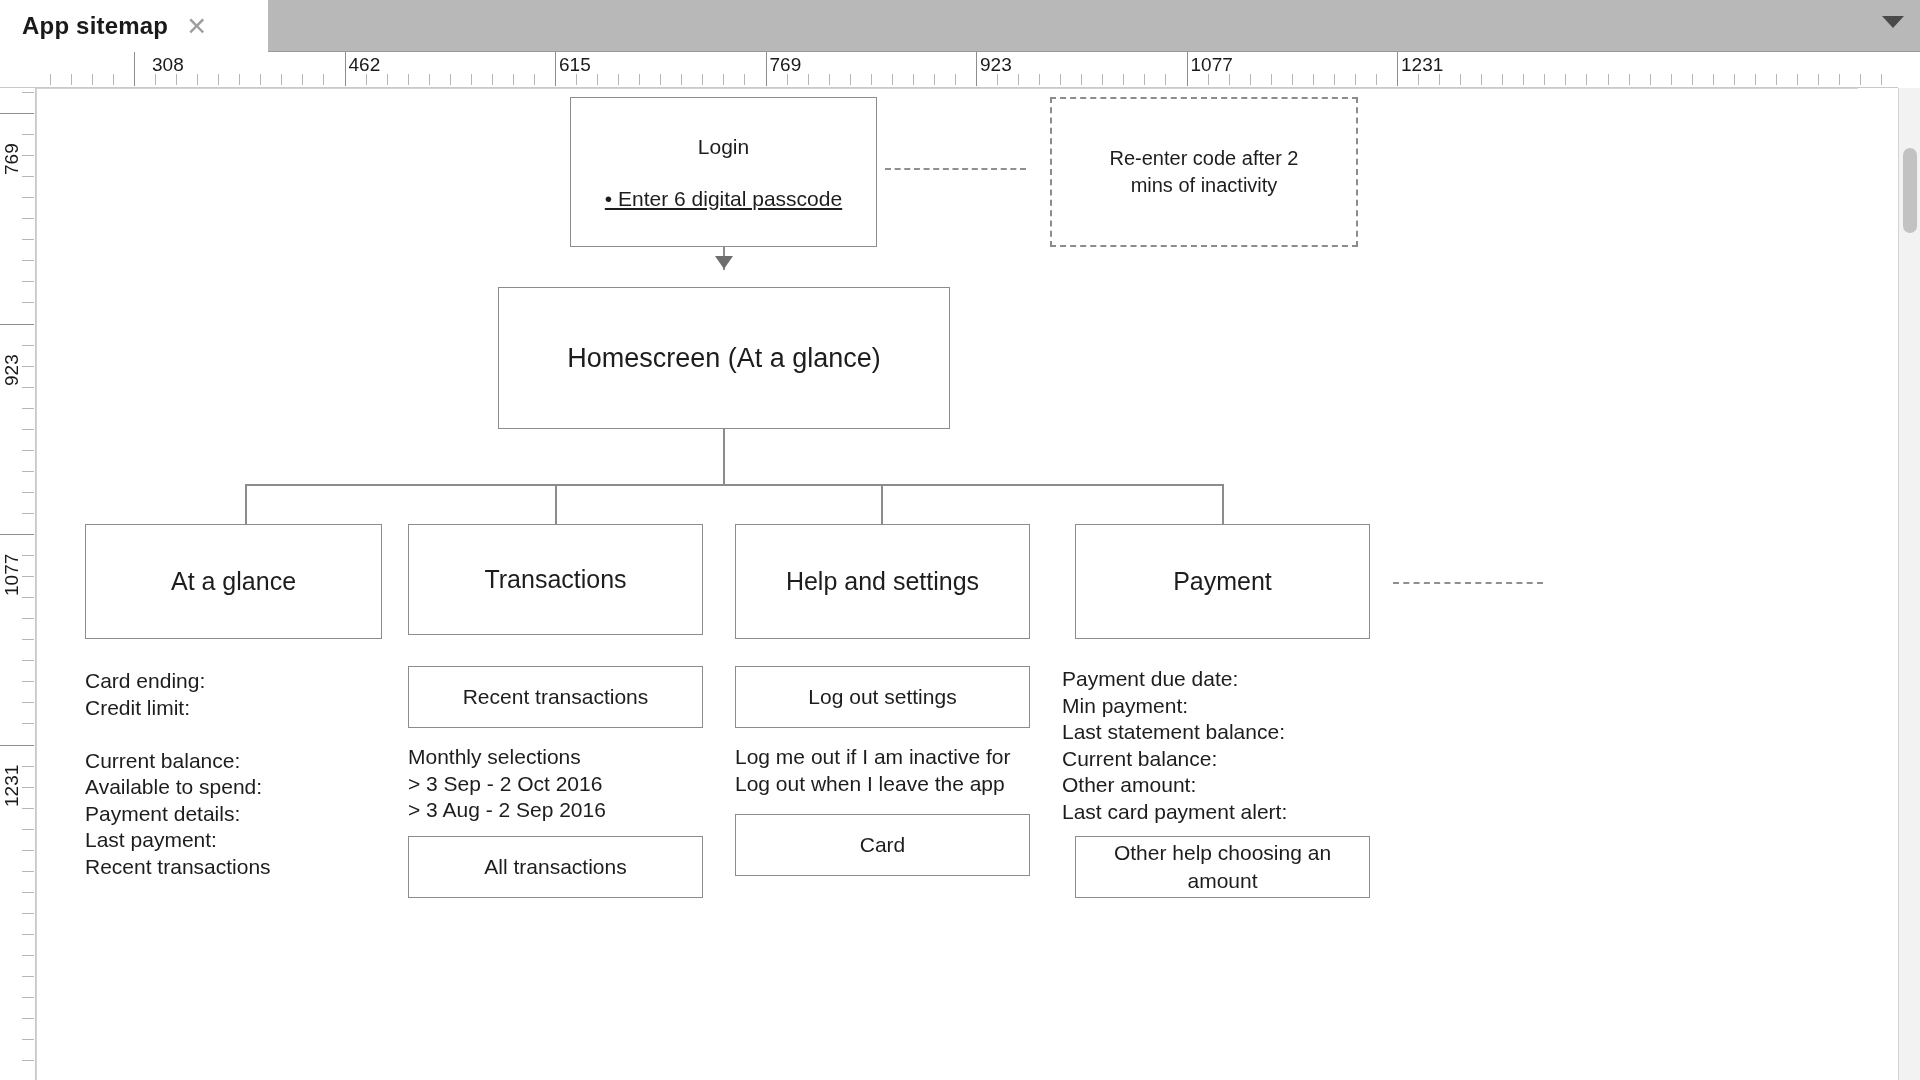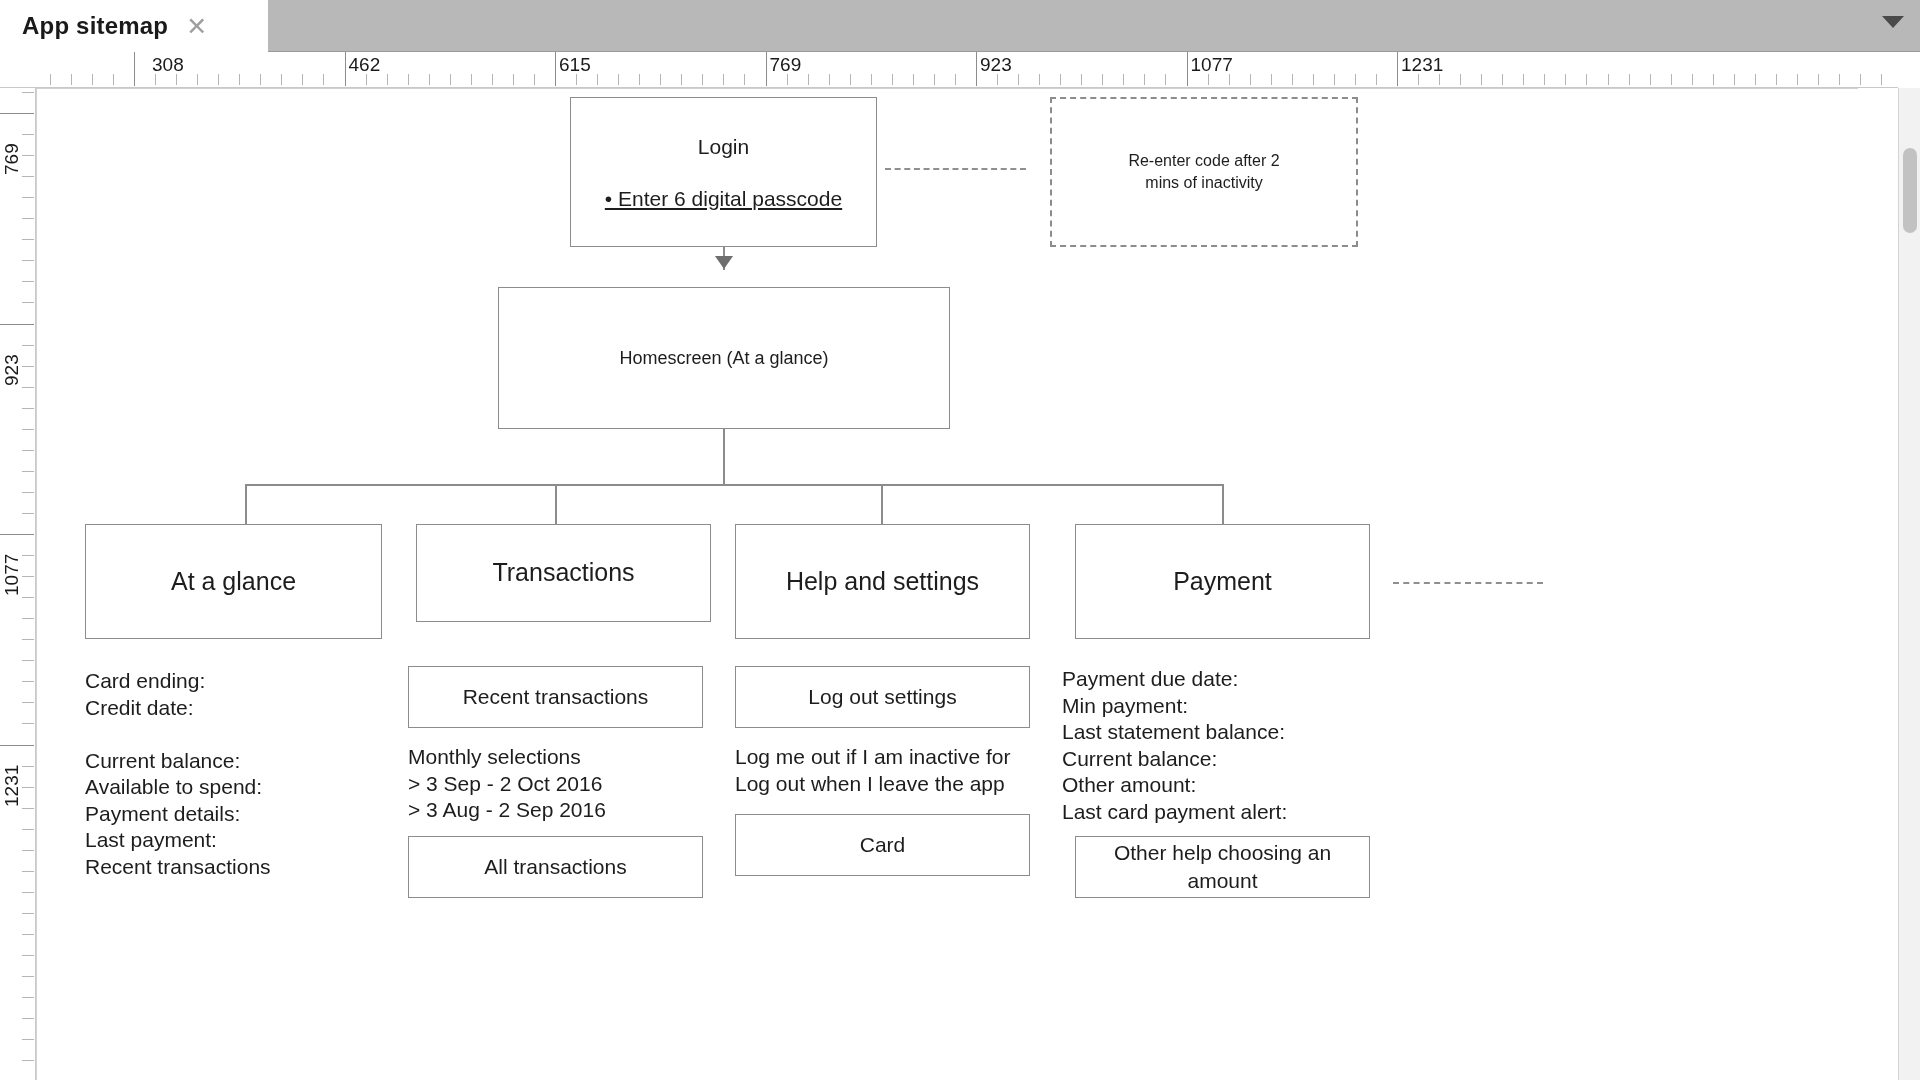--- a/index.html
+++ b/index.html
@@ -111,24 +111,24 @@
     border: 1.6px solid #8c8c8c;
     background: #ffffff;
     display: flex; flex-direction: column;
     align-items: center; justify-content: center;
     color: #1d1d1d;
     text-align: center;
   }
   .node.dashed { border: 2px dashed #8c8c8c; }
   .node-title { line-height: 1.35; }
 
-  .ntitle-lg { font-size: 18px; }
+  .ntitle-lg { font-size: 27px; }
   .ntitle-md { font-size: 25px; }
   .ntitle-sm { font-size: 21px; }
-  .ntitle-xs { font-size: 16px; }
+  .ntitle-xs { font-size: 20px; }
 
   .bullet-line { font-size: 21px; margin-top: 26px; text-decoration: underline; }
 
   
   .line { position: absolute; background: #8c8c8c; }
   .vline { width: 1.6px; }
   .hline { height: 1.6px; }
   .arrow-head {
     position: absolute;
     width: 0; height: 0;
@@ -355,36 +355,36 @@
   <div class="line hline" style="left:209px; top:396px; width:978px;"></div>
   <div class="line vline" style="left:209px; top:396px; height:40px;"></div>
   <div class="line vline" style="left:519px; top:396px; height:40px;"></div>
   <div class="line vline" style="left:845px; top:396px; height:40px;"></div>
   <div class="line vline" style="left:1186px; top:396px; height:40px;"></div>
 
   <div class="node" style="left:49px; top:436px; width:297px; height:115px;">
     <div class="node-title ntitle-md">At a glance</div>
   </div>
 
-  <div class="node" style="left:380px; top:436px; width:295px; height:98px;">
+  <div class="node" style="left:372px; top:436px; width:295px; height:111px;">
     <div class="node-title ntitle-md">Transactions</div>
   </div>
 
   <div class="node" style="left:699px; top:436px; width:295px; height:115px;">
     <div class="node-title ntitle-md">Help and settings</div>
   </div>
 
   <div class="node" style="left:1039px; top:436px; width:295px; height:115px;">
     <div class="node-title ntitle-md">Payment</div>
   </div>
 
   <div class="dashline" style="left:1357px; top:494px; width:150px;"></div>
 
   <div class="textblock" style="left:49px; top:580px; width:300px;">Card ending:
-Credit date:
+Credit limit:
 
 Current balance:
 Available to spend:
 Payment details:
 Last payment:
 Recent transactions</div>
 
   <div class="node" style="left:372px; top:578px; width:295px; height:62px;">
     <div class="node-title ntitle-sm">Recent transactions</div>
   </div>

